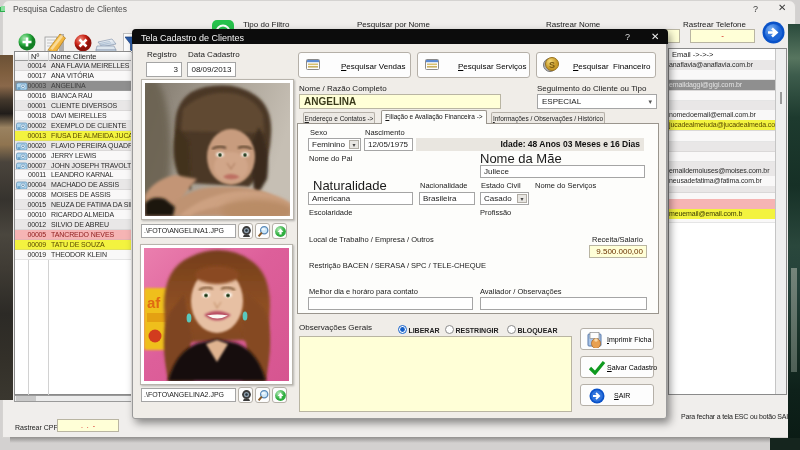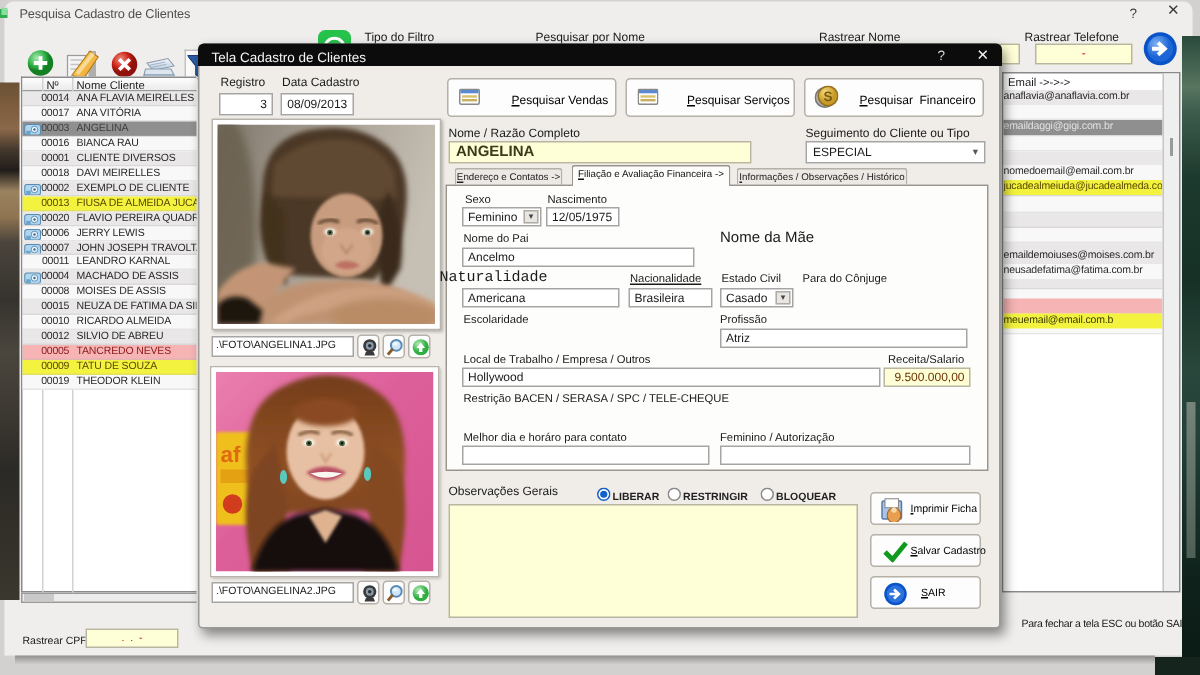--- a/index.html
+++ b/index.html
@@ -431,40 +431,39 @@
 <div class="a lbl" style="left:404px;top:55px">Seguimento do Cliente ou Tipo</div>
 <div class="a in" style="left:404px;top:64px;width:120px;height:15px;line-height:13px;padding-left:4px">ESPECIAL<span class="a" style="right:4px;top:0;color:#555;font-size:7px">▾</span></div>
 <div class="a" style="left:170px;top:82px;width:72px;height:12px;background:#ece9e4;border:1px solid #b5b0a8;border-bottom:none;border-radius:2px 2px 0 0;font-size:6.5px;text-align:center;white-space:nowrap;overflow:hidden;line-height:11px;color:#222"><u>E</u>ndereço e Contatos -&gt;</div>
 <div class="a" style="left:248px;top:80px;width:106px;height:14px;background:#fdfdfb;border:1px solid #9a958d;border-bottom:none;border-radius:2px 2px 0 0;font-size:6.5px;text-align:center;white-space:nowrap;overflow:hidden;line-height:12px;color:#111;z-index:3"><u>F</u>iliação e Avaliação Financeira -&gt;</div>
 <div class="a" style="left:358px;top:82px;width:114px;height:12px;background:#ece9e4;border:1px solid #b5b0a8;border-bottom:none;border-radius:2px 2px 0 0;font-size:6.5px;text-align:center;white-space:nowrap;overflow:hidden;line-height:11px;color:#222"><u>I</u>nformações / Observações / Histórico</div>
 <div class="a" style="left:164px;top:93px;width:362px;height:191px;background:#fdfdfb;border:1px solid #9a958d;z-index:2"></div>
 <div class="a lbl" style="left:177px;top:99px;z-index:4;font-size:7.5px;">Sexo</div>
 <div class="a lbl" style="left:232px;top:99px;z-index:4;font-size:7.5px;">Nascimento</div>
 <div class="a in" style="left:175px;top:108px;width:53px;height:13px;line-height:11px;padding-left:3px;z-index:4;">Feminino<span class="a" style="right:1px;top:1px;width:10px;height:9px;background:#e8e6e2;border:1px solid #b0aca4;color:#444;font-size:6px;text-align:center;line-height:8px">▾</span></div>
 <div class="a in" style="left:231px;top:108px;width:49px;height:13px;line-height:11px;padding-left:3px;z-index:4;">12/05/1975</div>
+<div class="a" style="left:283px;top:108px;width:228px;height:13px;background:#e9e6e0;z-index:4;font-size:8.5px;font-weight:bold;color:#111;text-align:right;line-height:13px;padding-right:4px">Idade: 48 Anos 03 Meses e 16 Dias</div>
 <div class="a lbl" style="left:176px;top:125px;z-index:4;font-size:7.5px;">Nome do Pai</div>
-<div class="a lbl" style="left:347px;top:125px;z-index:4;font-size:10px;">Nome da Mãe</div>
-<div class="a in" style="left:175px;top:135px;width:155px;height:13px;line-height:11px;padding-left:3px;z-index:4;">Ancelmo</div>
-<div class="a lbl" style="left:160px;top:152px;z-index:4;font-size:10px;font-family:Liberation Mono, monospace;">Naturalidade</div>
-<div class="a lbl" style="left:287px;top:152px;z-index:4;font-size:7.5px;text-decoration:underline;">Nacionalidade</div>
+<div class="a lbl" style="left:347px;top:125px;z-index:4;font-size:13px;">Nome da Mãe</div>
+<div class="a in" style="left:347px;top:135px;width:165px;height:13px;line-height:11px;padding-left:3px;z-index:4;">Juliece</div>
+<div class="a lbl" style="left:180px;top:152px;z-index:4;font-size:13px;">Naturalidade</div>
+<div class="a lbl" style="left:287px;top:152px;z-index:4;font-size:7.5px;">Nacionalidade</div>
 <div class="a lbl" style="left:348px;top:152px;z-index:4;font-size:7.5px;">Estado Civil</div>
-<div class="a lbl" style="left:402px;top:152px;z-index:4;font-size:7.5px;">Para do Cônjuge</div>
+<div class="a lbl" style="left:402px;top:152px;z-index:4;font-size:7.5px;">Nome do Serviços</div>
 <div class="a in" style="left:175px;top:162px;width:105px;height:13px;line-height:11px;padding-left:3px;z-index:4;">Americana</div>
 <div class="a in" style="left:286px;top:162px;width:56px;height:13px;line-height:11px;padding-left:3px;z-index:4;">Brasileira</div>
 <div class="a in" style="left:347px;top:162px;width:49px;height:13px;line-height:11px;padding-left:3px;z-index:4;">Casado<span class="a" style="right:1px;top:1px;width:10px;height:9px;background:#e8e6e2;border:1px solid #b0aca4;color:#444;font-size:6px;text-align:center;line-height:8px">▾</span></div>
 <div class="a lbl" style="left:176px;top:179px;z-index:4;font-size:7.5px;">Escolaridade</div>
 <div class="a lbl" style="left:347px;top:179px;z-index:4;font-size:7.5px;">Profissão</div>
-<div class="a in" style="left:347px;top:189px;width:165px;height:13px;line-height:11px;padding-left:3px;z-index:4;">Atriz</div>
 <div class="a lbl" style="left:176px;top:206px;z-index:4;font-size:7.5px;">Local de Trabalho / Empresa / Outros</div>
 <div class="a lbl" style="left:459px;top:206px;z-index:4;font-size:7.5px;">Receita/Salario</div>
-<div class="a in" style="left:175px;top:215px;width:279px;height:13px;line-height:11px;padding-left:3px;z-index:4;">Hollywood</div>
 <div class="a in yin" style="left:456px;top:215px;width:58px;height:13px;line-height:11px;padding-left:3px;z-index:4;text-align:right;padding-right:3px;color:#6b3000">9.500.000,00</div>
 <div class="a lbl" style="left:176px;top:232px;z-index:4;font-size:7.5px;">Restrição BACEN / SERASA / SPC / TELE-CHEQUE</div>
 <div class="a lbl" style="left:176px;top:258px;z-index:4;font-size:7.5px;">Melhor dia e horáro para contato</div>
-<div class="a lbl" style="left:347px;top:258px;z-index:4;font-size:7.5px;">Feminino / Autorização</div>
+<div class="a lbl" style="left:347px;top:258px;z-index:4;font-size:7.5px;">Avaliador / Observações</div>
 <div class="a in" style="left:175px;top:267px;width:165px;height:13px;line-height:11px;padding-left:3px;z-index:4;"></div>
 <div class="a in" style="left:347px;top:267px;width:167px;height:13px;line-height:11px;padding-left:3px;z-index:4;"></div>
 <div class="a lbl" style="left:166px;top:294px">Observações Gerais</div>
 <div class="a" style="left:265px;top:295px;font-size:7px;font-weight:bold;color:#222"><svg width="9" height="9" style="vertical-align:-1px">
           <circle cx="4.5" cy="4.5" r="4" fill="#fff" stroke="#1560c8" stroke-width="1"></circle>
           <circle cx="4.5" cy="4.5" r="2.4" fill="#1560c8"></circle>
         </svg> LIBERAR</div>
 <div class="a" style="left:312px;top:295px;font-size:7px;font-weight:bold;color:#222"><svg width="9" height="9" style="vertical-align:-1px">
           <circle cx="4.5" cy="4.5" r="4" fill="#fff" stroke="#8a8a8a" stroke-width="1"></circle>
         </svg> RESTRINGIR</div>

